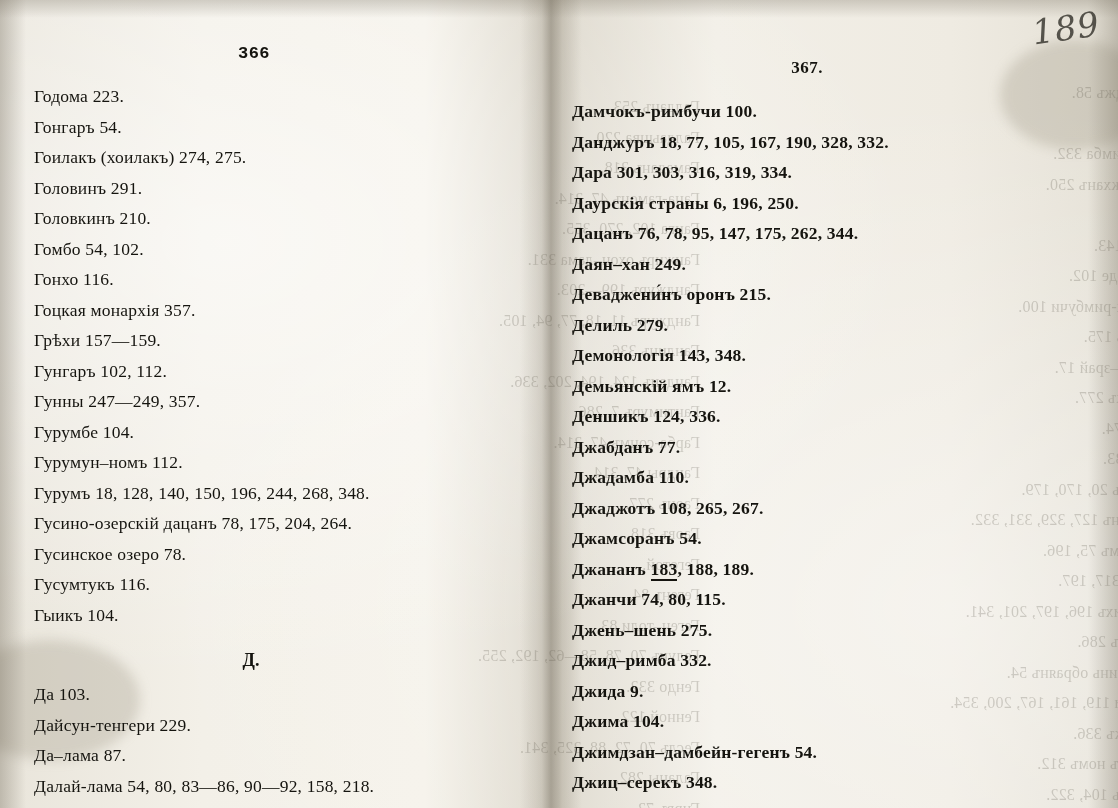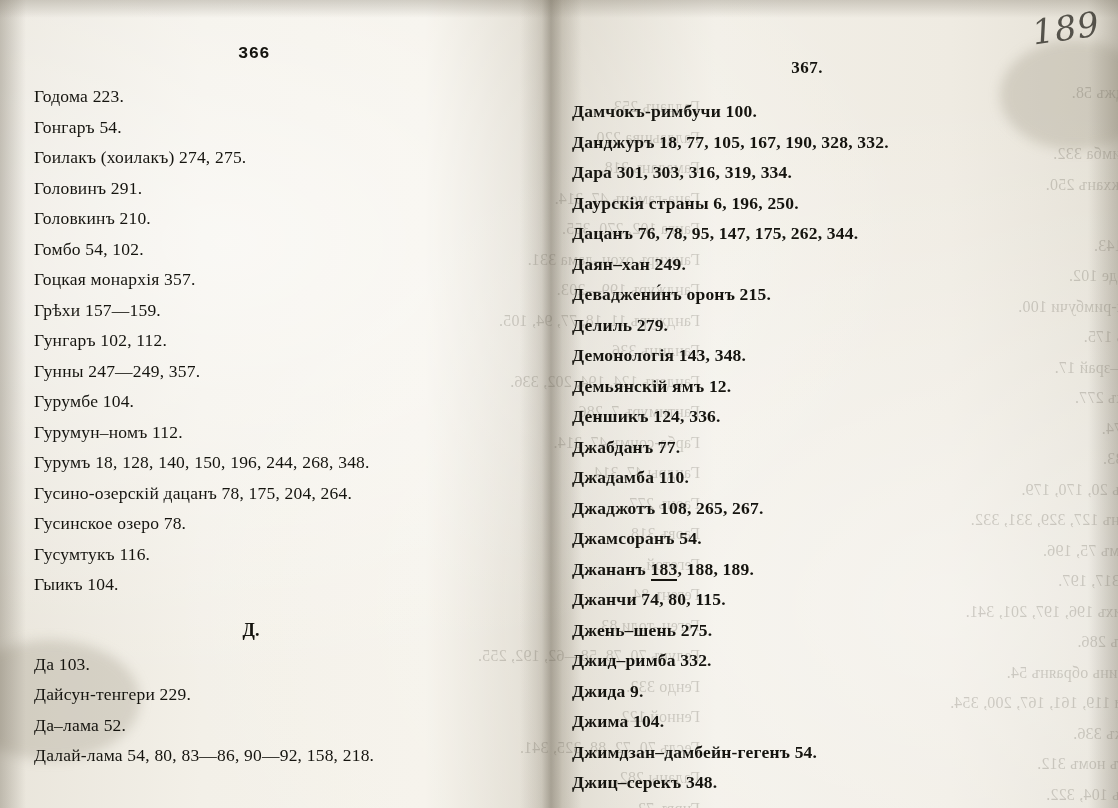--- a/index.html
+++ b/index.html
@@ -198,37 +198,38 @@
 
   <div class="column left col-left" style="top:44px;">
     <div class="folio">366</div>
     <div class="entries" id="entries-left">
         <div class="entry">Годома 223.</div>
         <div class="entry">Гонгаръ 54.</div>
         <div class="entry">Гоилакъ (хоилакъ) 274, 275.</div>
         <div class="entry">Головинъ 291.</div>
         <div class="entry">Головкинъ 210.</div>
         <div class="entry">Гомбо 54, 102.</div>
+        <div class="entry">Гонхо 116.</div>
         <div class="entry">Гоцкая монархія 357.</div>
         <div class="entry">Грѣхи 157—159.</div>
         <div class="entry">Гунгаръ 102, 112.</div>
         <div class="entry">Гунны 247—249, 357.</div>
         <div class="entry">Гурумбе 104.</div>
         <div class="entry">Гурумун–номъ 112.</div>
         <div class="entry">Гурумъ 18, 128, 140, 150, 196, 244, 268, 348.</div>
         <div class="entry">Гусино-озерскій дацанъ 78, 175, 204, 264.</div>
         <div class="entry">Гусинское озеро 78.</div>
         <div class="entry">Гусумтукъ 116.</div>
         <div class="entry">Гыикъ 104.</div>
       </div>
     <div class="section-letter">Д.</div>
     <div class="entries" style="margin-top:0;" id="entries-left-2">
         <div class="entry">Да 103.</div>
         <div class="entry">Дайсун-тенгери 229.</div>
-        <div class="entry">Да–лама 52.</div>
+        <div class="entry">Да–лама 87.</div>
         <div class="entry">Далай-лама 54, 80, 83—86, 90—92, 158, 218.</div>
       </div>
   </div>
 
   <div class="column right" style="top:58px;">
     <div class="folio">367.</div>
     <div class="entries" id="entries-right">
         <div class="entry bold">Дамчокъ-римбучи 100.</div>
         <div class="entry bold">Данджуръ 18, 77, 105, 167, 190, 328, 332.</div>
         <div class="entry bold">Дара 301, 303, 316, 319, 334.</div>

